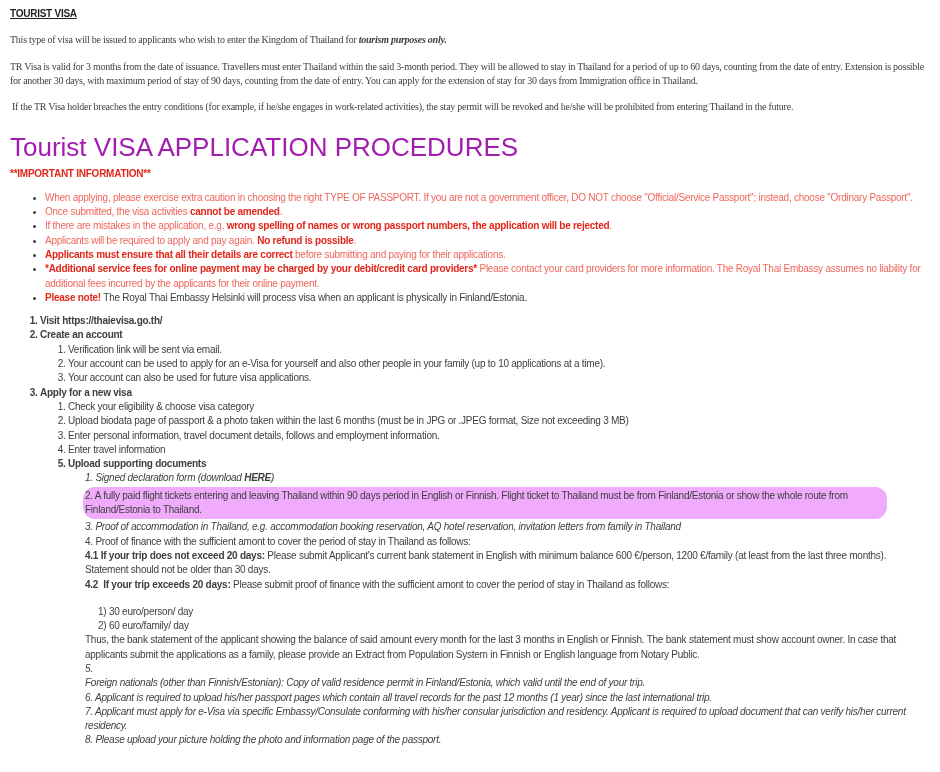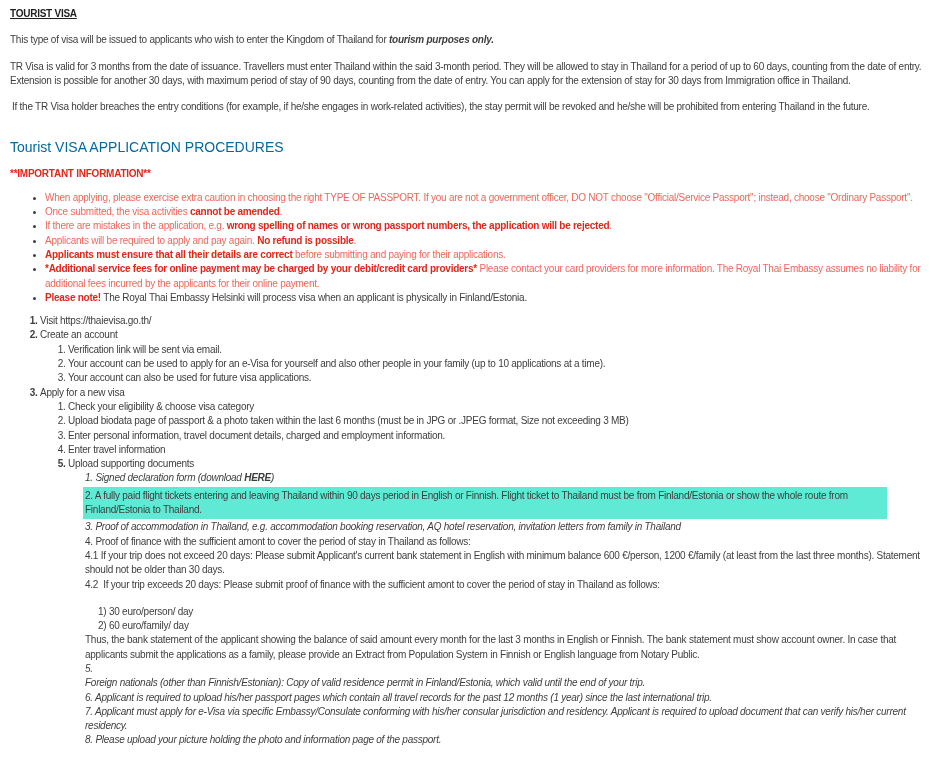--- a/index.html
+++ b/index.html
@@ -5,49 +5,49 @@
   * { box-sizing: border-box; }
   html, body { margin: 0; padding: 0; }
   body {
     width: 940px; height: 772px; overflow: hidden; background: #ffffff;
     font-family: "Liberation Sans", "DejaVu Sans", sans-serif;
     font-size: 10px; letter-spacing: -0.25px; line-height: 14.3px; color: #3e3e3e;
   }
   .page { padding: 5px 8px 0 10px; width: 940px; }
 
   .doc-title { font-weight: bold; text-decoration: underline; color: #1f1f1f; margin: 2px 0 12px 0; }
-  p.para { margin: 0 0 12px 0; }
+  p.para { margin: 0 0 12px 0; font-family: Liberation Serif, serif; }
   p.breach { padding-left: 2px; margin-bottom: 0; }
   .bi { font-weight: bold; font-style: italic; }
-  .b  { font-weight: normal; }
+  .b  { font-weight: bold; }
   .i  { font-style: italic; }
   .prewrap { white-space: pre-wrap; }
 
   .section-heading {
-    font-size: 14px; font-weight: 400; color: #0369a1; letter-spacing: 0;
+    font-size: 26px; font-weight: 400; color: #a21caf; letter-spacing: 0;
     margin: 20px 0 7px 0; line-height: 26px;
   }
   .imp-heading { color: #e2261a; font-weight: bold; margin: 0 0 9px 0; }
 
   ul.imp-list { margin: 0 0 9px 0; padding-left: 35px; list-style: disc; }
   ul.imp-list > li { margin: 0; }
   ul.imp-list > li::marker { color: #3e3e3e; font-size: 9px; }
   .lr { color: #f0665c; }
   .dr { color: #e2261a; font-weight: bold; margin-top: 28px; }
 
   ol { margin: 0; padding-left: 30px; list-style: decimal; }
   ol.sub { padding-left: 28px; }
   ol.main-list > li, ol.sub > li { margin: 0; }
   li.bm::marker { font-weight: bold; }
 
   ol.docs { list-style: none; counter-reset: doc; padding-left: 17px; }
   ol.docs > li { counter-increment: doc; }
   ol.docs > li::before { content: counter(doc) ". "; }
   ol.docs > li.hl {
-    background: #5eead4; margin: 1px 45px 1px -2px; padding: 2px 6px 2px 2px;
+    background: #f0abfc; margin: 1px 45px 1px -2px; padding: 2px 6px 2px 2px; border-radius: 12px;
   }
 
   .finance { margin: 0; }
   .finance .frow { margin: 0; }
   .rates { margin: 13px 0 0 8px; padding-left: 5px; }
   .note-line { color: #e2261a; font-weight: bold; }
 </style>
 </head>
 <body>
 
@@ -86,21 +86,21 @@
         <li><span>Your account can be used to apply for an e-Visa for yourself and also other people in your family (up to 10 applications at a time).</span></li>
         <li><span>Your account can also be used for future visa applications.</span></li>
       </ol>
     </li>
 
     <li class="bm">
       <span class="b">Apply for a new visa</span>
       <ol class="sub">
         <li><span>Check your eligibility &amp; choose visa category</span></li>
         <li><span>Upload biodata page of passport &amp; a photo taken within the last 6 months (must be in JPG or .JPEG format, Size not exceeding 3 MB)</span></li>
-        <li><span>Enter personal information, travel document details, charged and employment information.</span></li>
+        <li><span>Enter personal information, travel document details, follows and employment information.</span></li>
         <li><span>Enter travel information</span></li>
         <li class="bm">
           <span class="b">Upload supporting documents</span>
           <ol class="docs">
             <li class="i"><span>Signed declaration form (download </span><span class="bi">HERE</span><span>)</span></li>
             <li class="hl"><span>A fully paid flight tickets entering and leaving Thailand within 90 days period in English or Finnish. Flight ticket to Thailand must be from Finland/Estonia or show the whole route from Finland/Estonia to Thailand.</span></li>
             <li class="i"><span>Proof of accommodation in Thailand, e.g. accommodation booking reservation, AQ hotel reservation, invitation letters from family in Thailand</span></li>
             <li>
               <span>Proof of finance with the sufficient amont to cover the period of stay in Thailand as follows:</span>
               <div class="finance">

